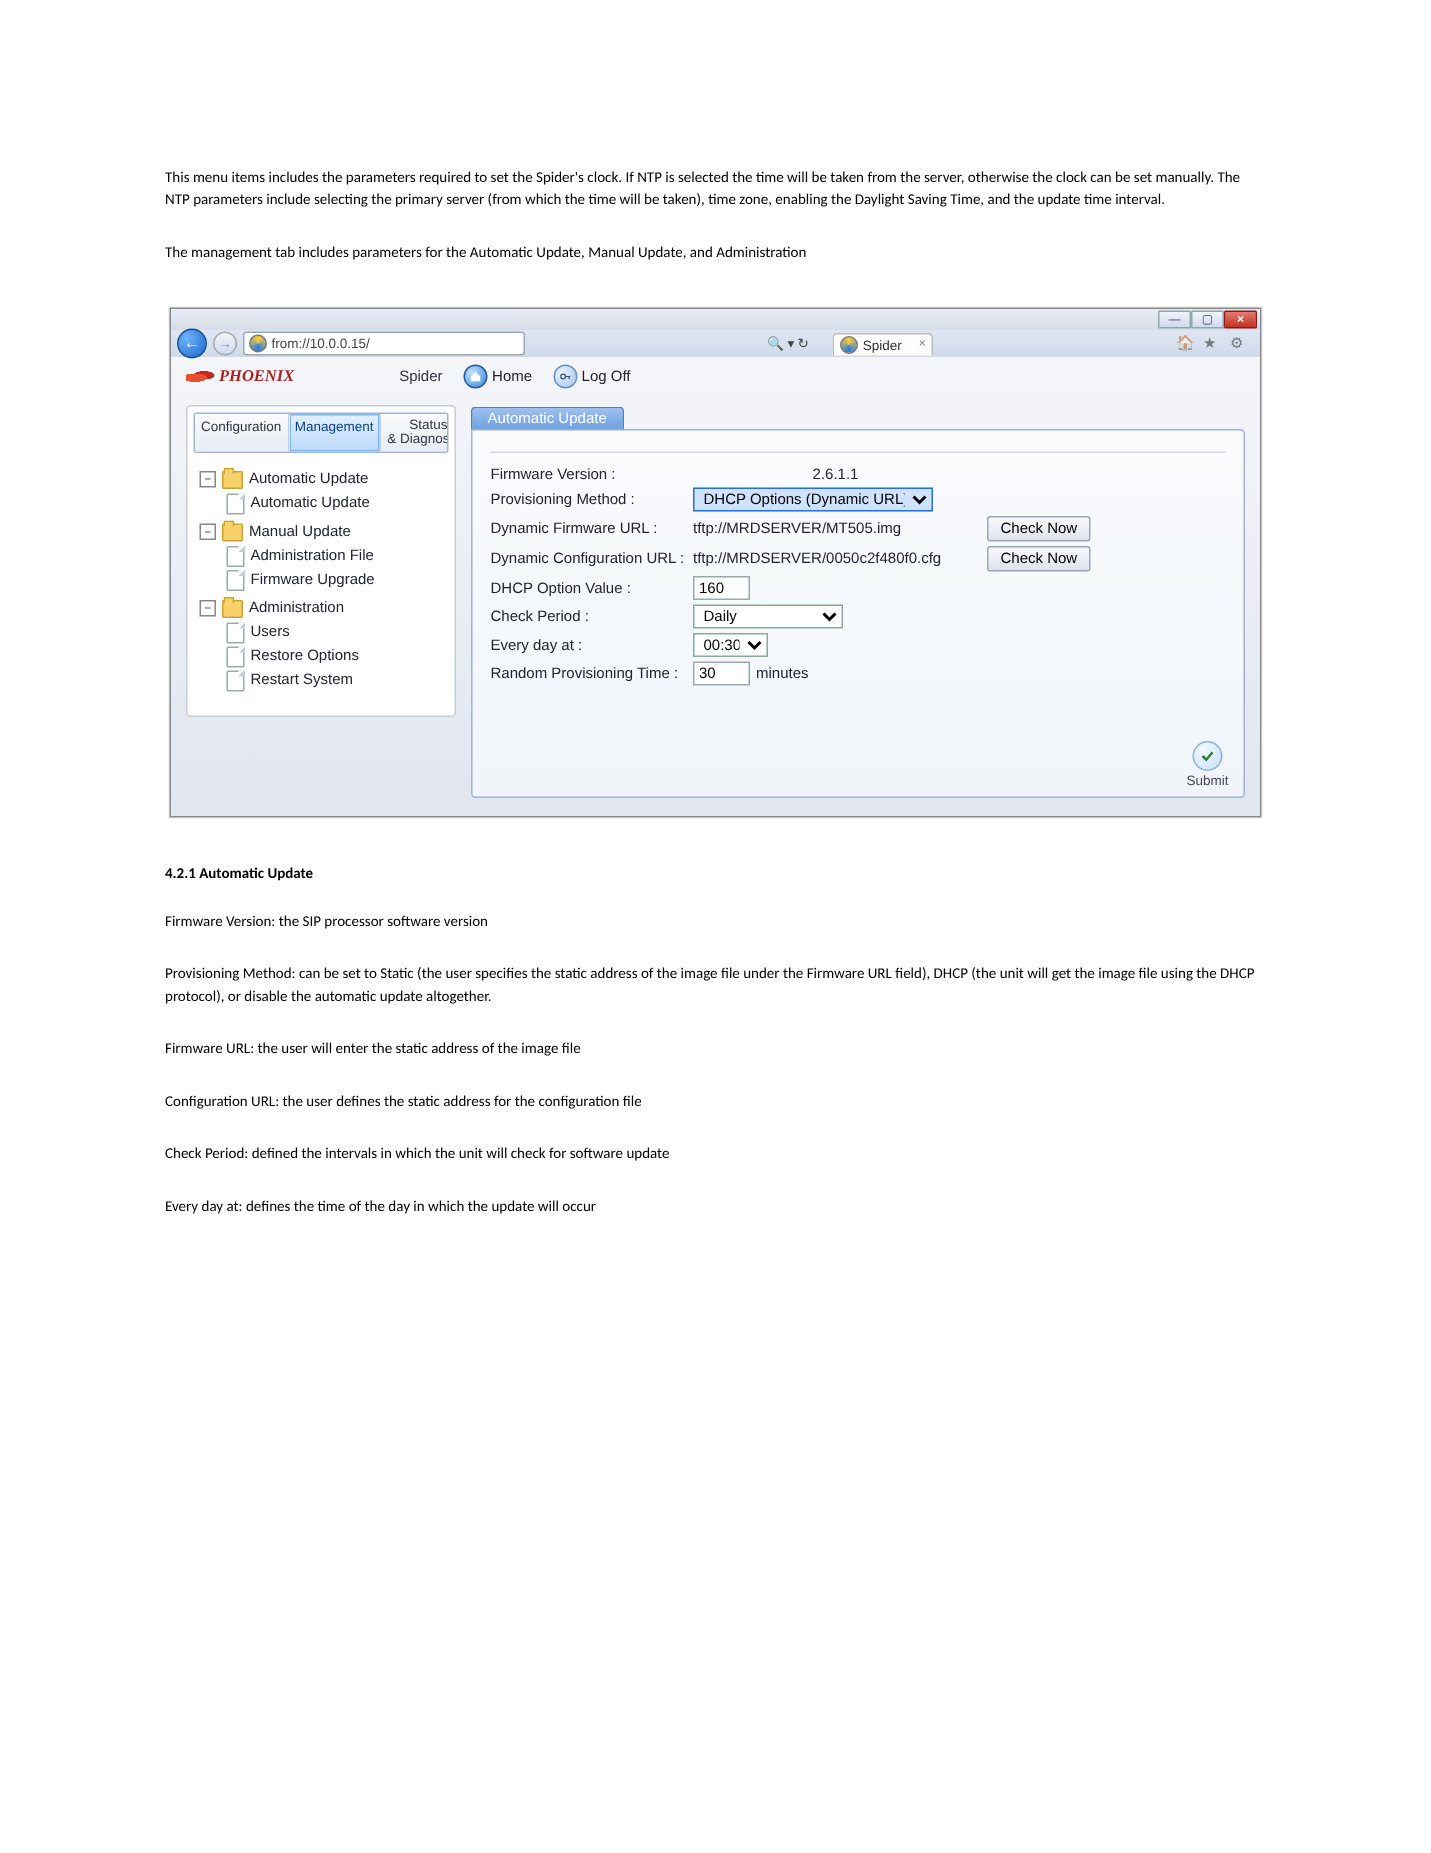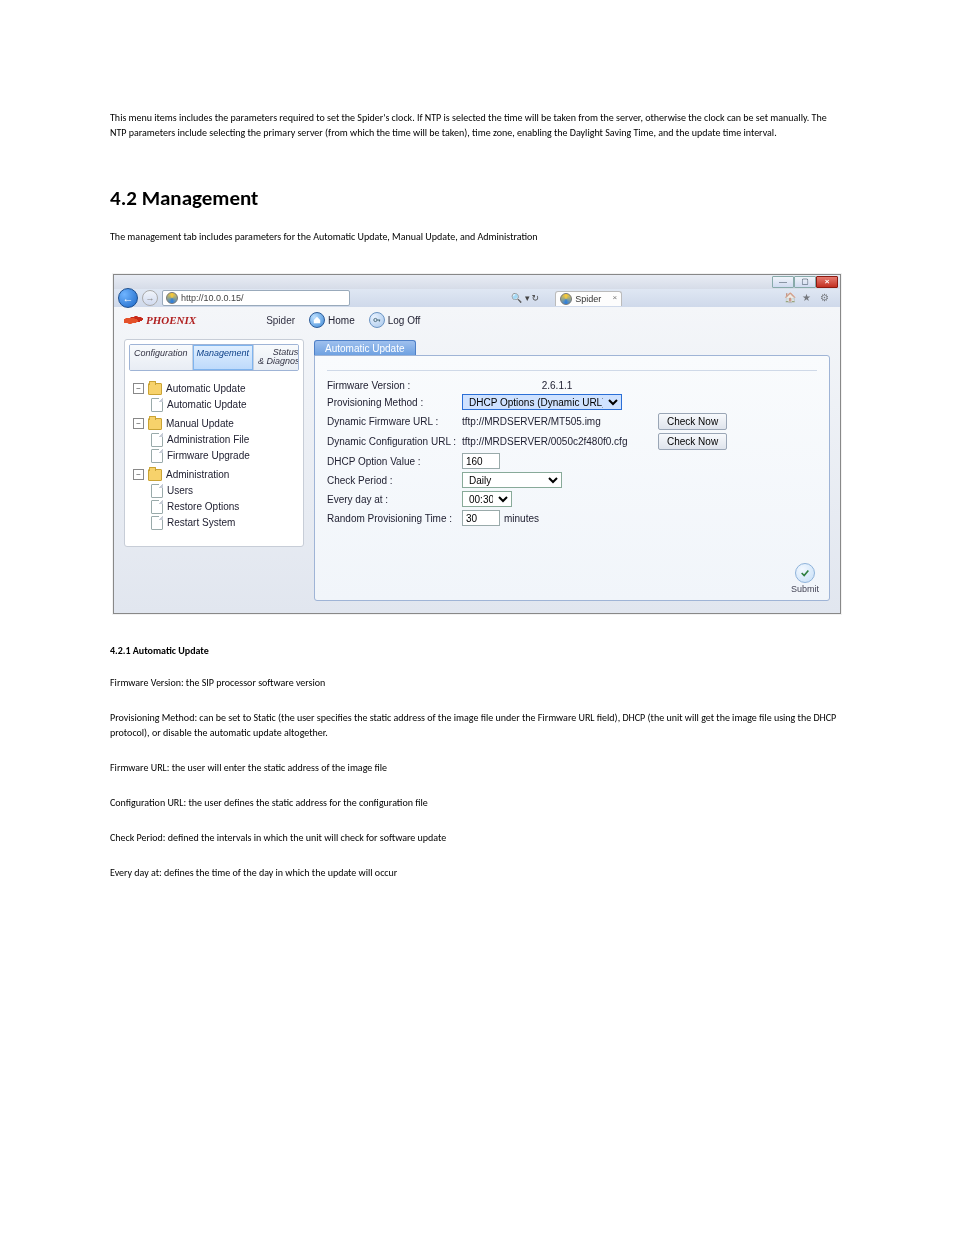--- a/index.html
+++ b/index.html
@@ -161,21 +161,20 @@
     border-radius: 3px;
     padding-bottom: 14px;
   }
   .tabs-row {
     display:flex;
     margin: 4px 4px 12px 4px;
     border:1px solid #9fb4d6;
     border-radius:2px;
     overflow:hidden;
     font-size:9px;
-    font-style:italic;
   }
   .sm-tab {
     padding: 3px 4px;
     background: linear-gradient(#f8fafc,#e8edf4);
     color:#334;
     border-right:1px solid #c4d0e2;
     white-space:nowrap;
     text-align:center;
     flex:1;
   }
@@ -271,39 +270,38 @@
   .submit-icon svg{width:10px;height:10px;stroke:#2f7f3f;stroke-width:2;fill:none;}
 
 </style>
 </head>
 <body>
 
 <div class="page">
 
   <p class="body-text">This menu items includes the parameters required to set the Spider's clock. If NTP is selected the time will be taken from the server, otherwise the clock can be set manually. The NTP parameters include selecting the primary server (from which the time will be taken), time zone, enabling the Daylight Saving Time, and the update time interval.</p>
 
-  <h2 class="section-heading">4.2 Management</h2>
 
   <p class="body-text">The management tab includes parameters for the Automatic Update, Manual Update, and Administration</p>
 
   <div class="screenshot-wrap">
     <div class="browser-window">
 
       <div class="titlebar">
         <span class="win-btn win-min">—</span>
         <span class="win-btn win-max">▢</span>
         <span class="win-btn win-close">×</span>
       </div>
 
       <div class="navbar">
         <span class="nav-back">←</span>
         <span class="nav-fwd">→</span>
         <span class="addr">
           <span class="ie-icon"></span>
-          <span>http://10.0.0.15/</span>
+          <span>from://10.0.0.15/</span>
         </span>
         <span class="nav-spacer"></span>
         <span class="search-group">
           <span>🔍</span>
           <span>▾</span>
           <span>↻</span>
         </span>
         <span style="width:8px"></span>
         <span class="tab">
           <span class="ie-icon"></span>

